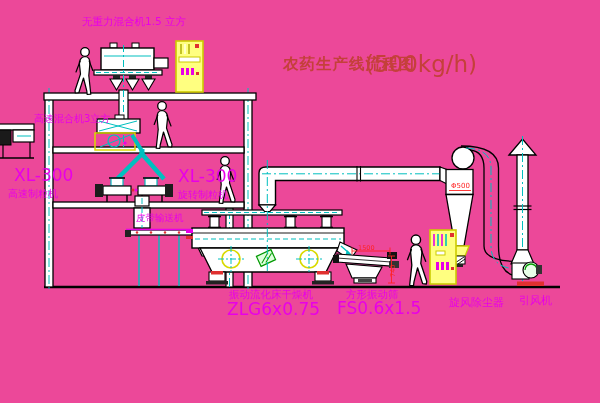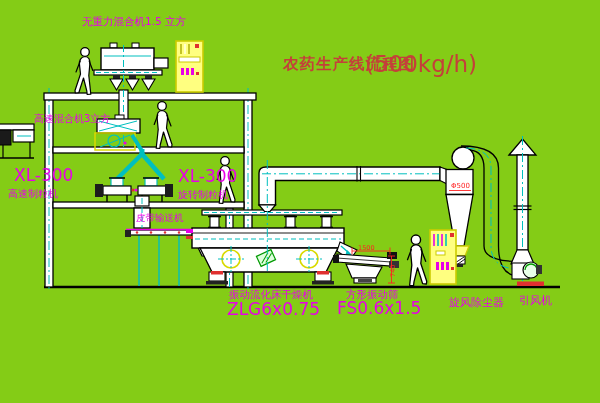--- a/index.html
+++ b/index.html
@@ -1,16 +1,16 @@
 <!DOCTYPE html>
 <html><head>
 <meta charset="utf-8">
 <style>
   html,body{margin:0;padding:0;background:#ffffff;}
-  .canvas{position:relative;width:600px;height:403px;background:#84cc16;overflow:hidden;
+  .canvas{position:relative;width:600px;height:403px;background:#ec4899;overflow:hidden;
           font-family:"DejaVu Sans","Liberation Sans",sans-serif;}
   svg text{font-family:"DejaVu Sans","Liberation Sans",sans-serif;}
   .lbl{fill:#e800e8;}
   .dim{fill:#ff2222;}
   .ttl{fill:#c4403a;}
 </style>
 </head>
 <body>
 
 <div class="canvas">

